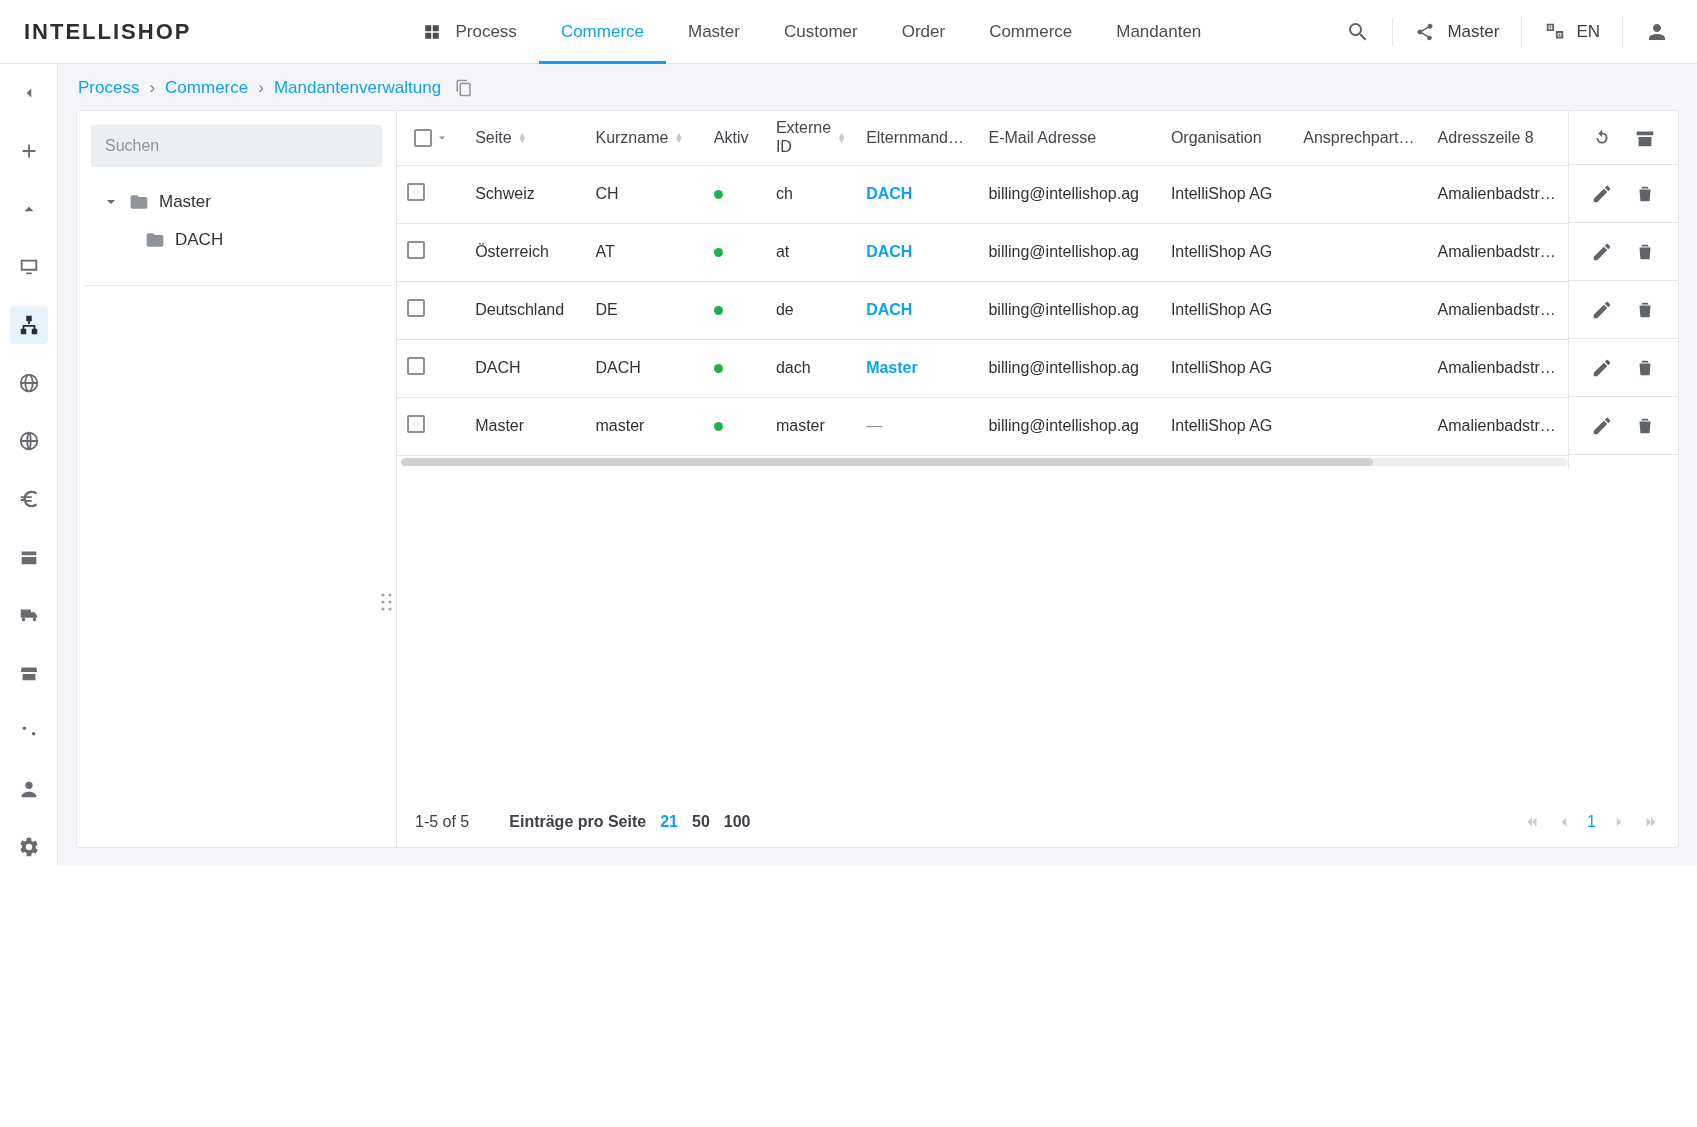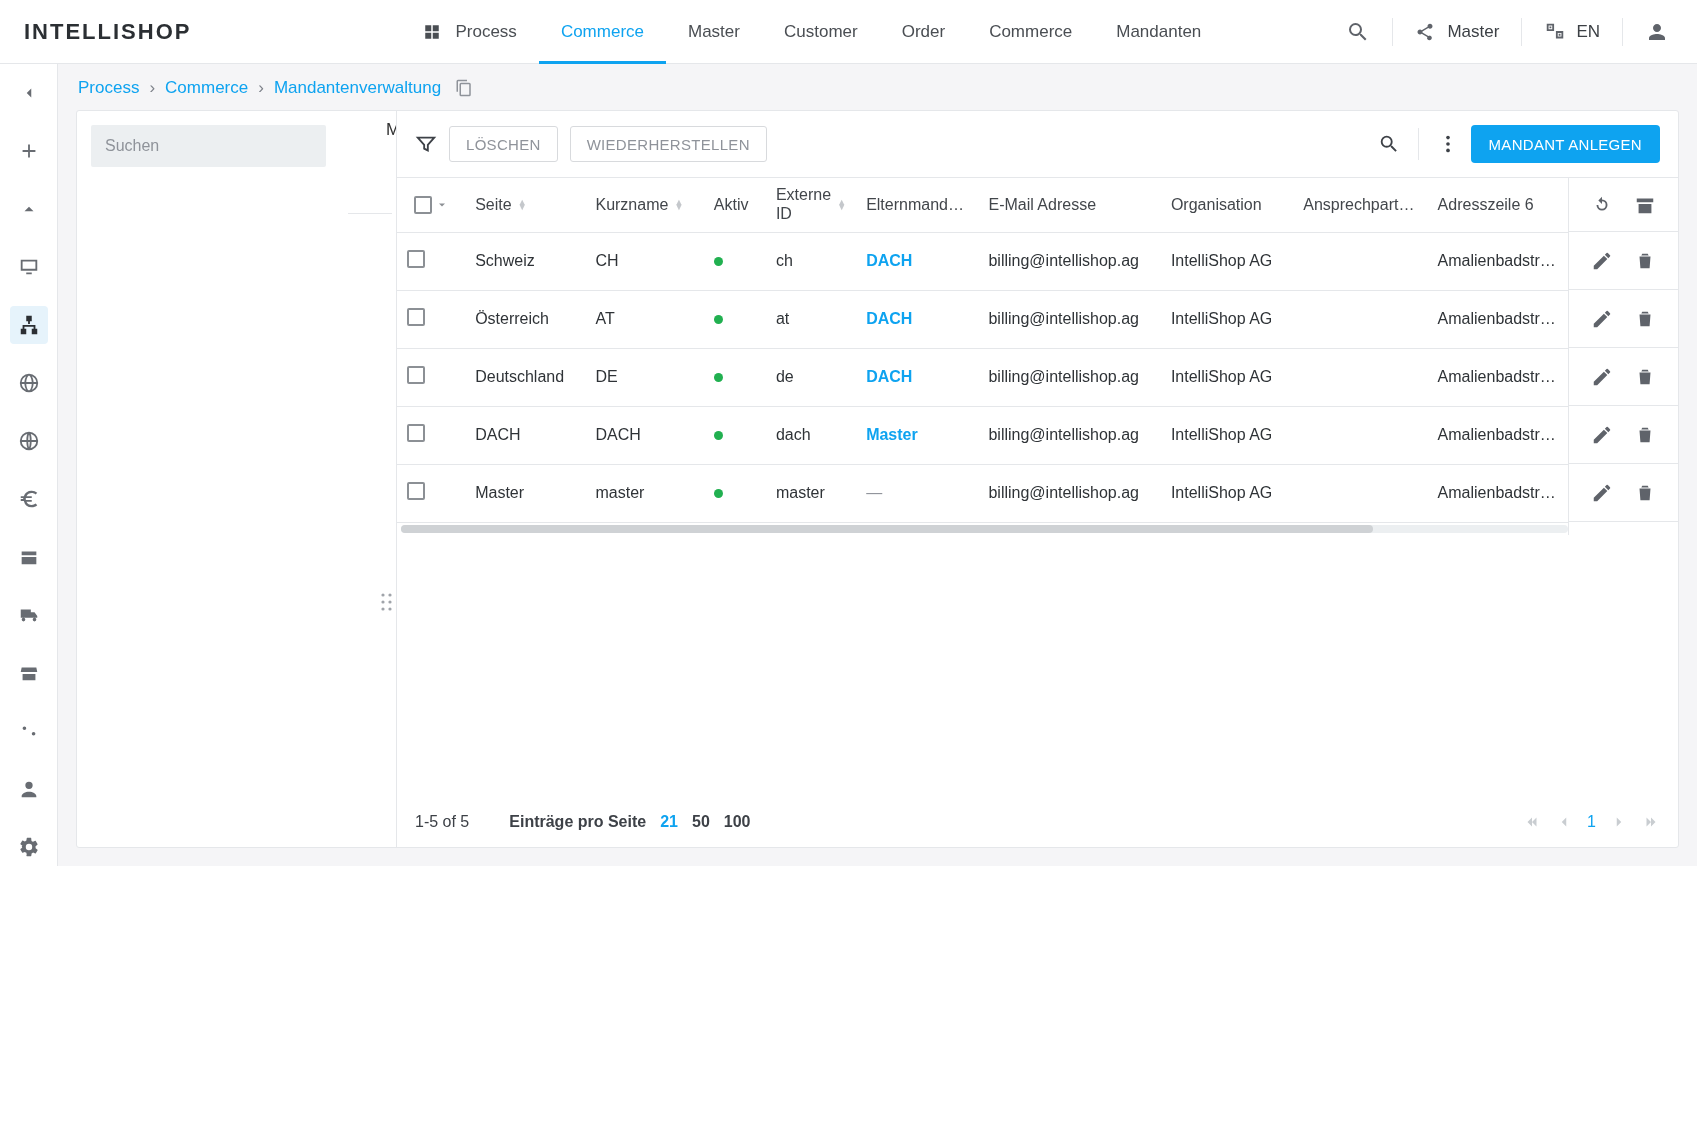--- a/index.html
+++ b/index.html
@@ -44,21 +44,21 @@
 
   .page{flex:1;display:flex;flex-direction:column;min-width:0;}
   .breadcrumb{display:flex;align-items:center;gap:10px;padding:14px 20px 12px;font-size:17px;}
   .crumb{color:var(--blue);cursor:pointer;}
   .crumb-sep{color:#7e828a;}
   .crumb-copy{width:18px;height:18px;fill:#8f939a;cursor:pointer;margin-left:4px;}
 
   .content-card{flex:1;margin:0 18px 18px;background:var(--bg);border:1px solid var(--border);border-radius:3px;display:flex;min-height:0;position:relative;}
 
   
-  .tree{width:320px;border-right:1px solid var(--border);display:flex;flex-direction:row;}
+  .tree{width:320px;border-right:1px solid var(--border);display:flex;flex-direction:column;}
   .tree-search{margin:14px 14px 16px;}
   .tree-search input{width:100%;height:42px;background:var(--bg-muted);border:none;padding:0 14px;font-size:16px;color:var(--text);border-radius:2px;outline:none;}
   .tree-search input::placeholder{color:#8f939a;}
   .tree-body{flex:1;overflow:auto;padding:0 4px 0 8px;}
   .tree-item{display:flex;align-items:center;gap:10px;height:38px;padding:0 6px;font-size:17px;color:#333;cursor:pointer;}
   .tree-item .chev{width:16px;height:16px;fill:#666;}
   .tree-item.level1{padding-left:18px;}
   .tree-item.level2{padding-left:60px;}
   .folder-icon{width:20px;height:20px;fill:#8f939a;}
   .tree-divider{height:1px;background:var(--border);margin:26px 0 14px;}
@@ -297,38 +297,20 @@
           <svg viewBox="0 0 16 22">
                 <circle cx="4" cy="4" r="1.6"></circle>
                 <circle cx="11" cy="4" r="1.6"></circle>
                 <circle cx="4" cy="11" r="1.6"></circle>
                 <circle cx="11" cy="11" r="1.6"></circle>
                 <circle cx="4" cy="18" r="1.6"></circle>
                 <circle cx="11" cy="18" r="1.6"></circle>
               </svg>
         </div>
 
-        <div class="toolbar">
-          <svg class="ticon" viewBox="0 0 24 24">
-                <path d="M3 5h18l-7 8v6l-4-2v-4L3 5z" fill="none" stroke="#3d4147" stroke-width="2"></path>
-              </svg>
-          <button class="btn-outline">LÖSCHEN</button>
-          <button class="btn-outline">WIEDERHERSTELLEN</button>
-          <div class="toolbar-spacer"></div>
-          <svg class="ticon" viewBox="0 0 24 24">
-                <path d="M15.5 14h-.79l-.28-.27A6.471 6.471 0 0016 9.5 6.5 6.5 0 109.5 16c1.61 0 3.09-.59 4.23-1.57l.27.28v.79l5 4.99L20.49 19l-4.99-5zM9.5 14A4.5 4.5 0 119.5 5a4.5 4.5 0 010 9z"></path>
-              </svg>
-          <div style="width:1px;height:32px;background:var(--border);margin:0 6px"></div>
-          <svg class="ticon" viewBox="0 0 24 24">
-                <circle cx="12" cy="5" r="2"></circle>
-                <circle cx="12" cy="12" r="2"></circle>
-                <circle cx="12" cy="19" r="2"></circle>
-              </svg>
-          <button class="btn-primary">MANDANT ANLEGEN</button>
-        </div>
 
         <div class="gridwrap">
           <div class="gridscroll">
             <table class="grid">
               <colgroup>
                 <col style="width:68px">
                     <col style="width:120px">
                     <col style="width:118px">
                     <col style="width:62px">
                     <col style="width:90px">
@@ -364,21 +346,21 @@
                   <th>
                         <div class="th-inner">
                           <span style="white-space:normal;line-height:1.15">Externe ID</span>
                           <span class="sort-icon">▲<br>▼</span>
                         </div>
                       </th>
                   <th><span>Elternmandant</span></th>
                   <th><span>E-Mail Adresse</span></th>
                   <th><span>Organisation</span></th>
                   <th><span>Ansprechpartner</span></th>
-                  <th><span>Adresszeile 6</span></th>
+                  <th><span>Adresszeile 8</span></th>
                 </tr>
               </thead>
               <tbody id="grid-body">
                     <tr>
                       <td class="col-check"><span class="chk"></span></td>
                       <td>Schweiz</td>
                       <td>CH</td>
                       <td><span class="dot"></span></td>
                       <td>ch</td>
                       <td><span class="linkcell">DACH</span></td>

